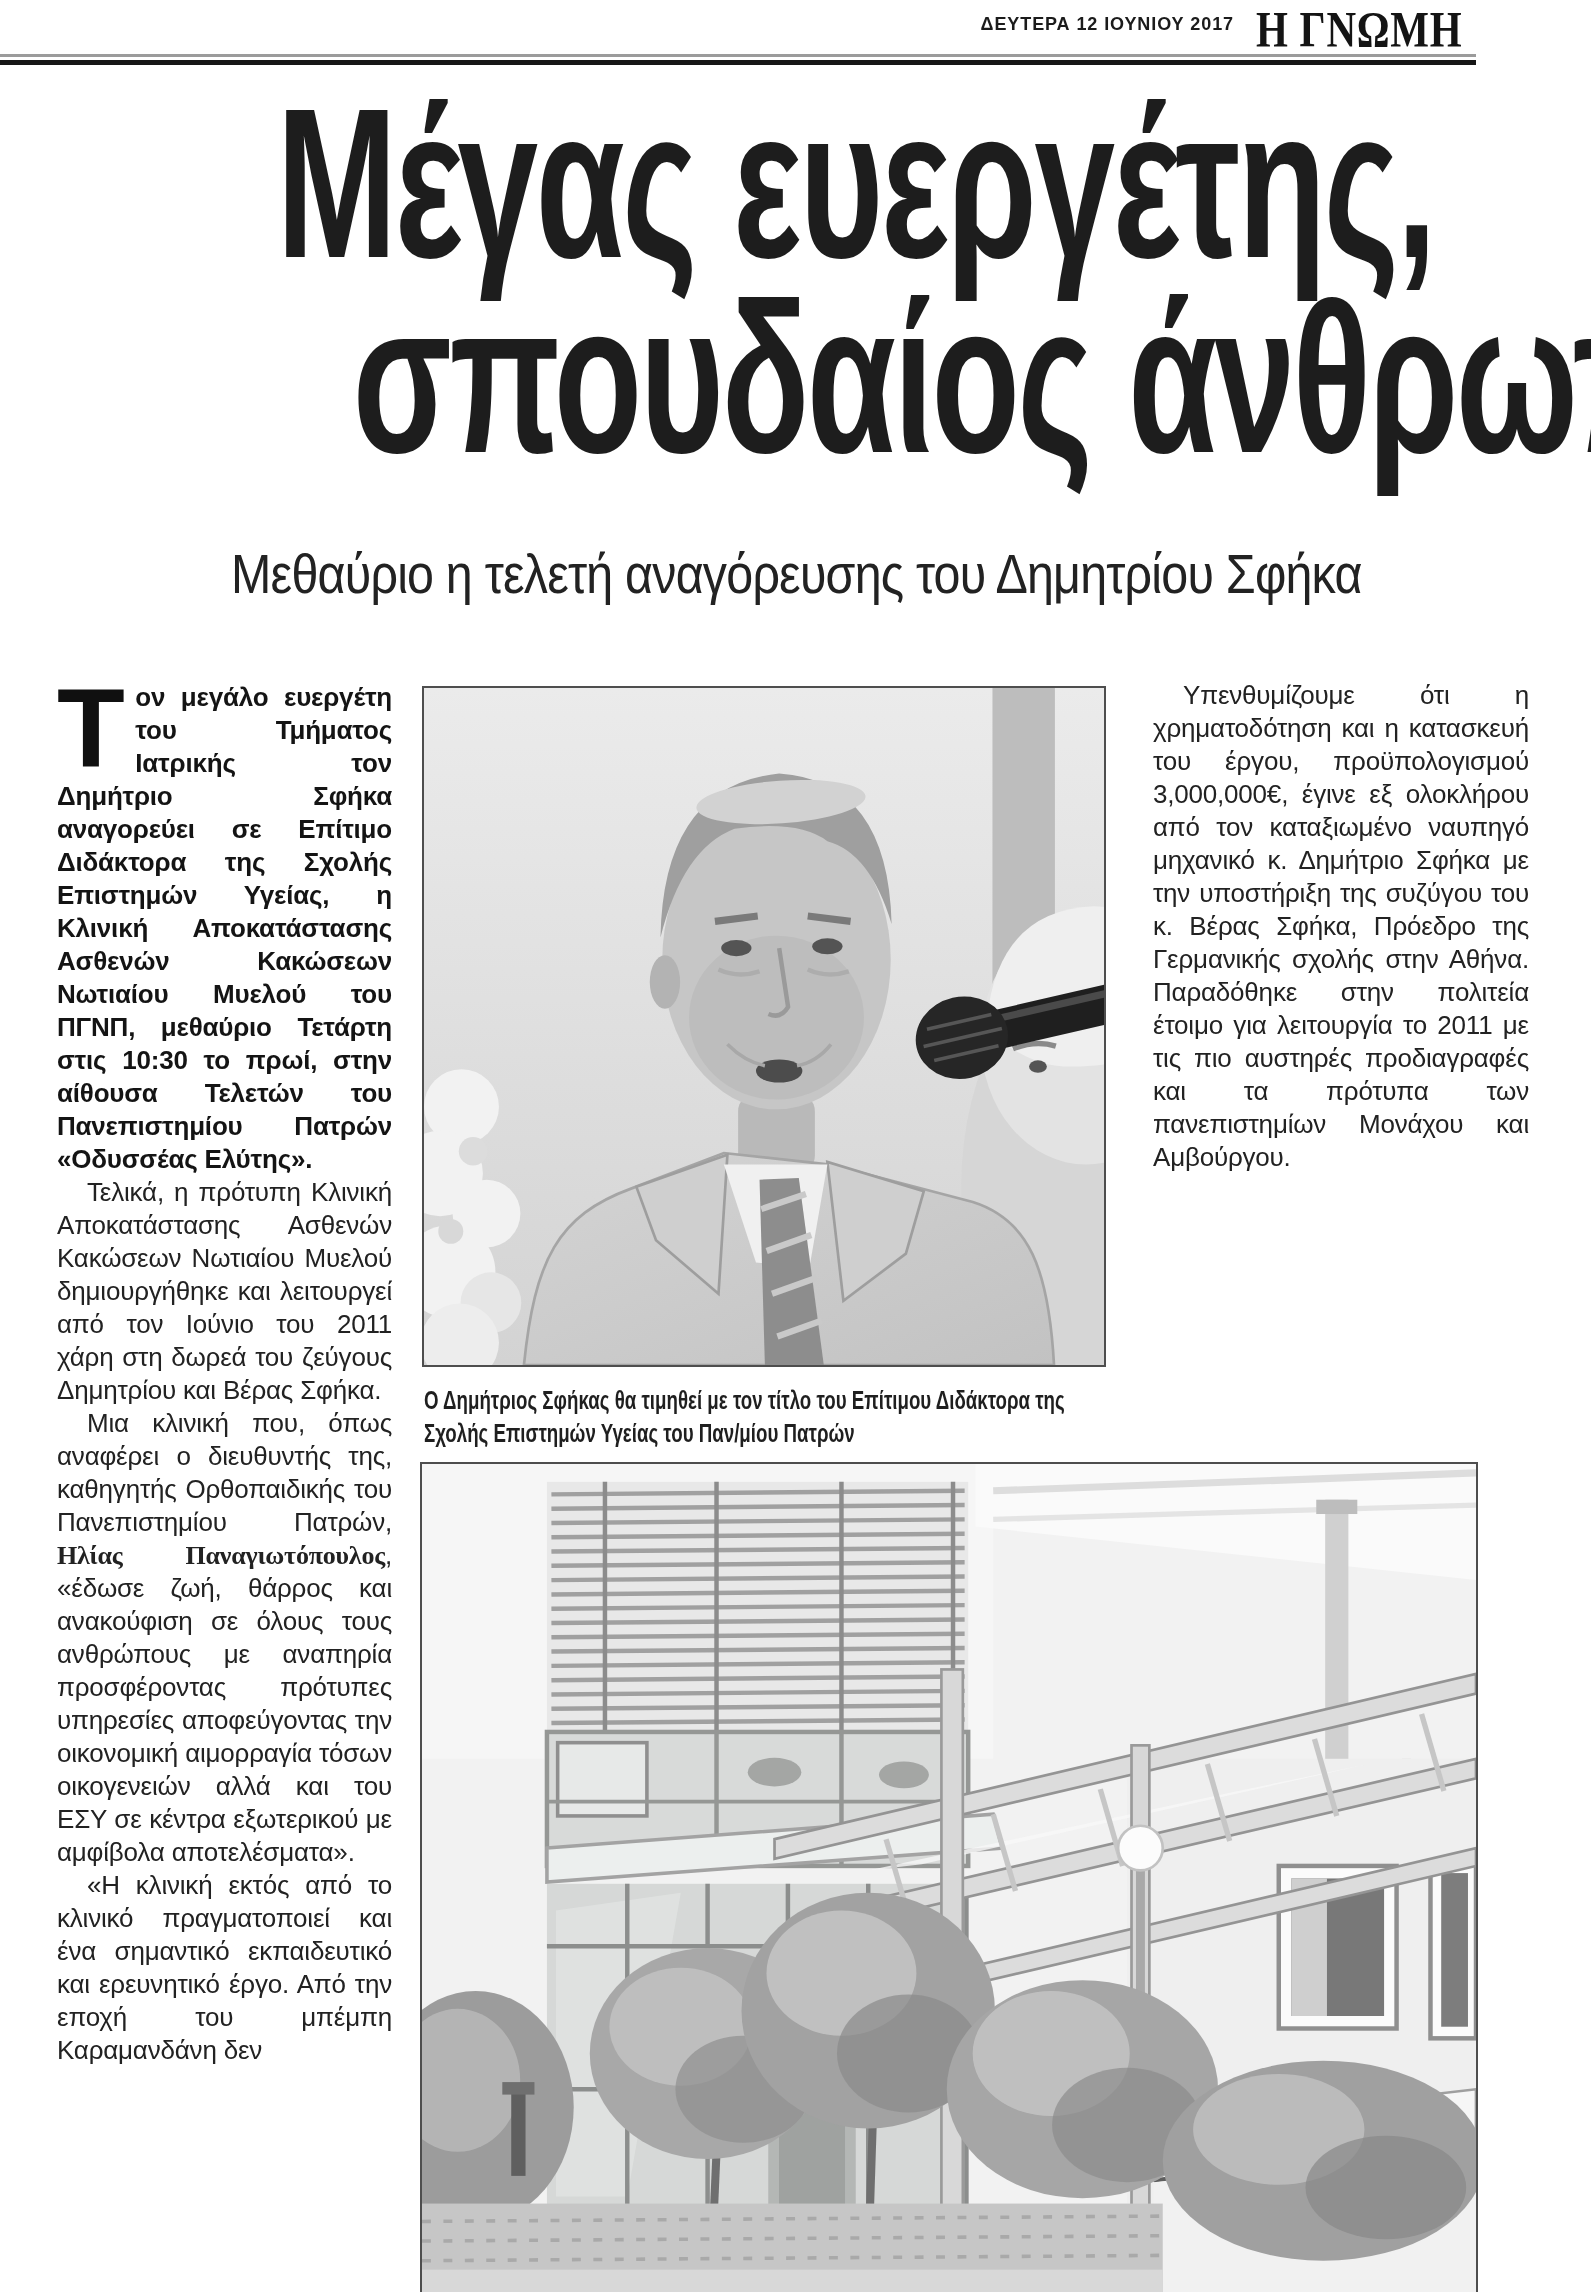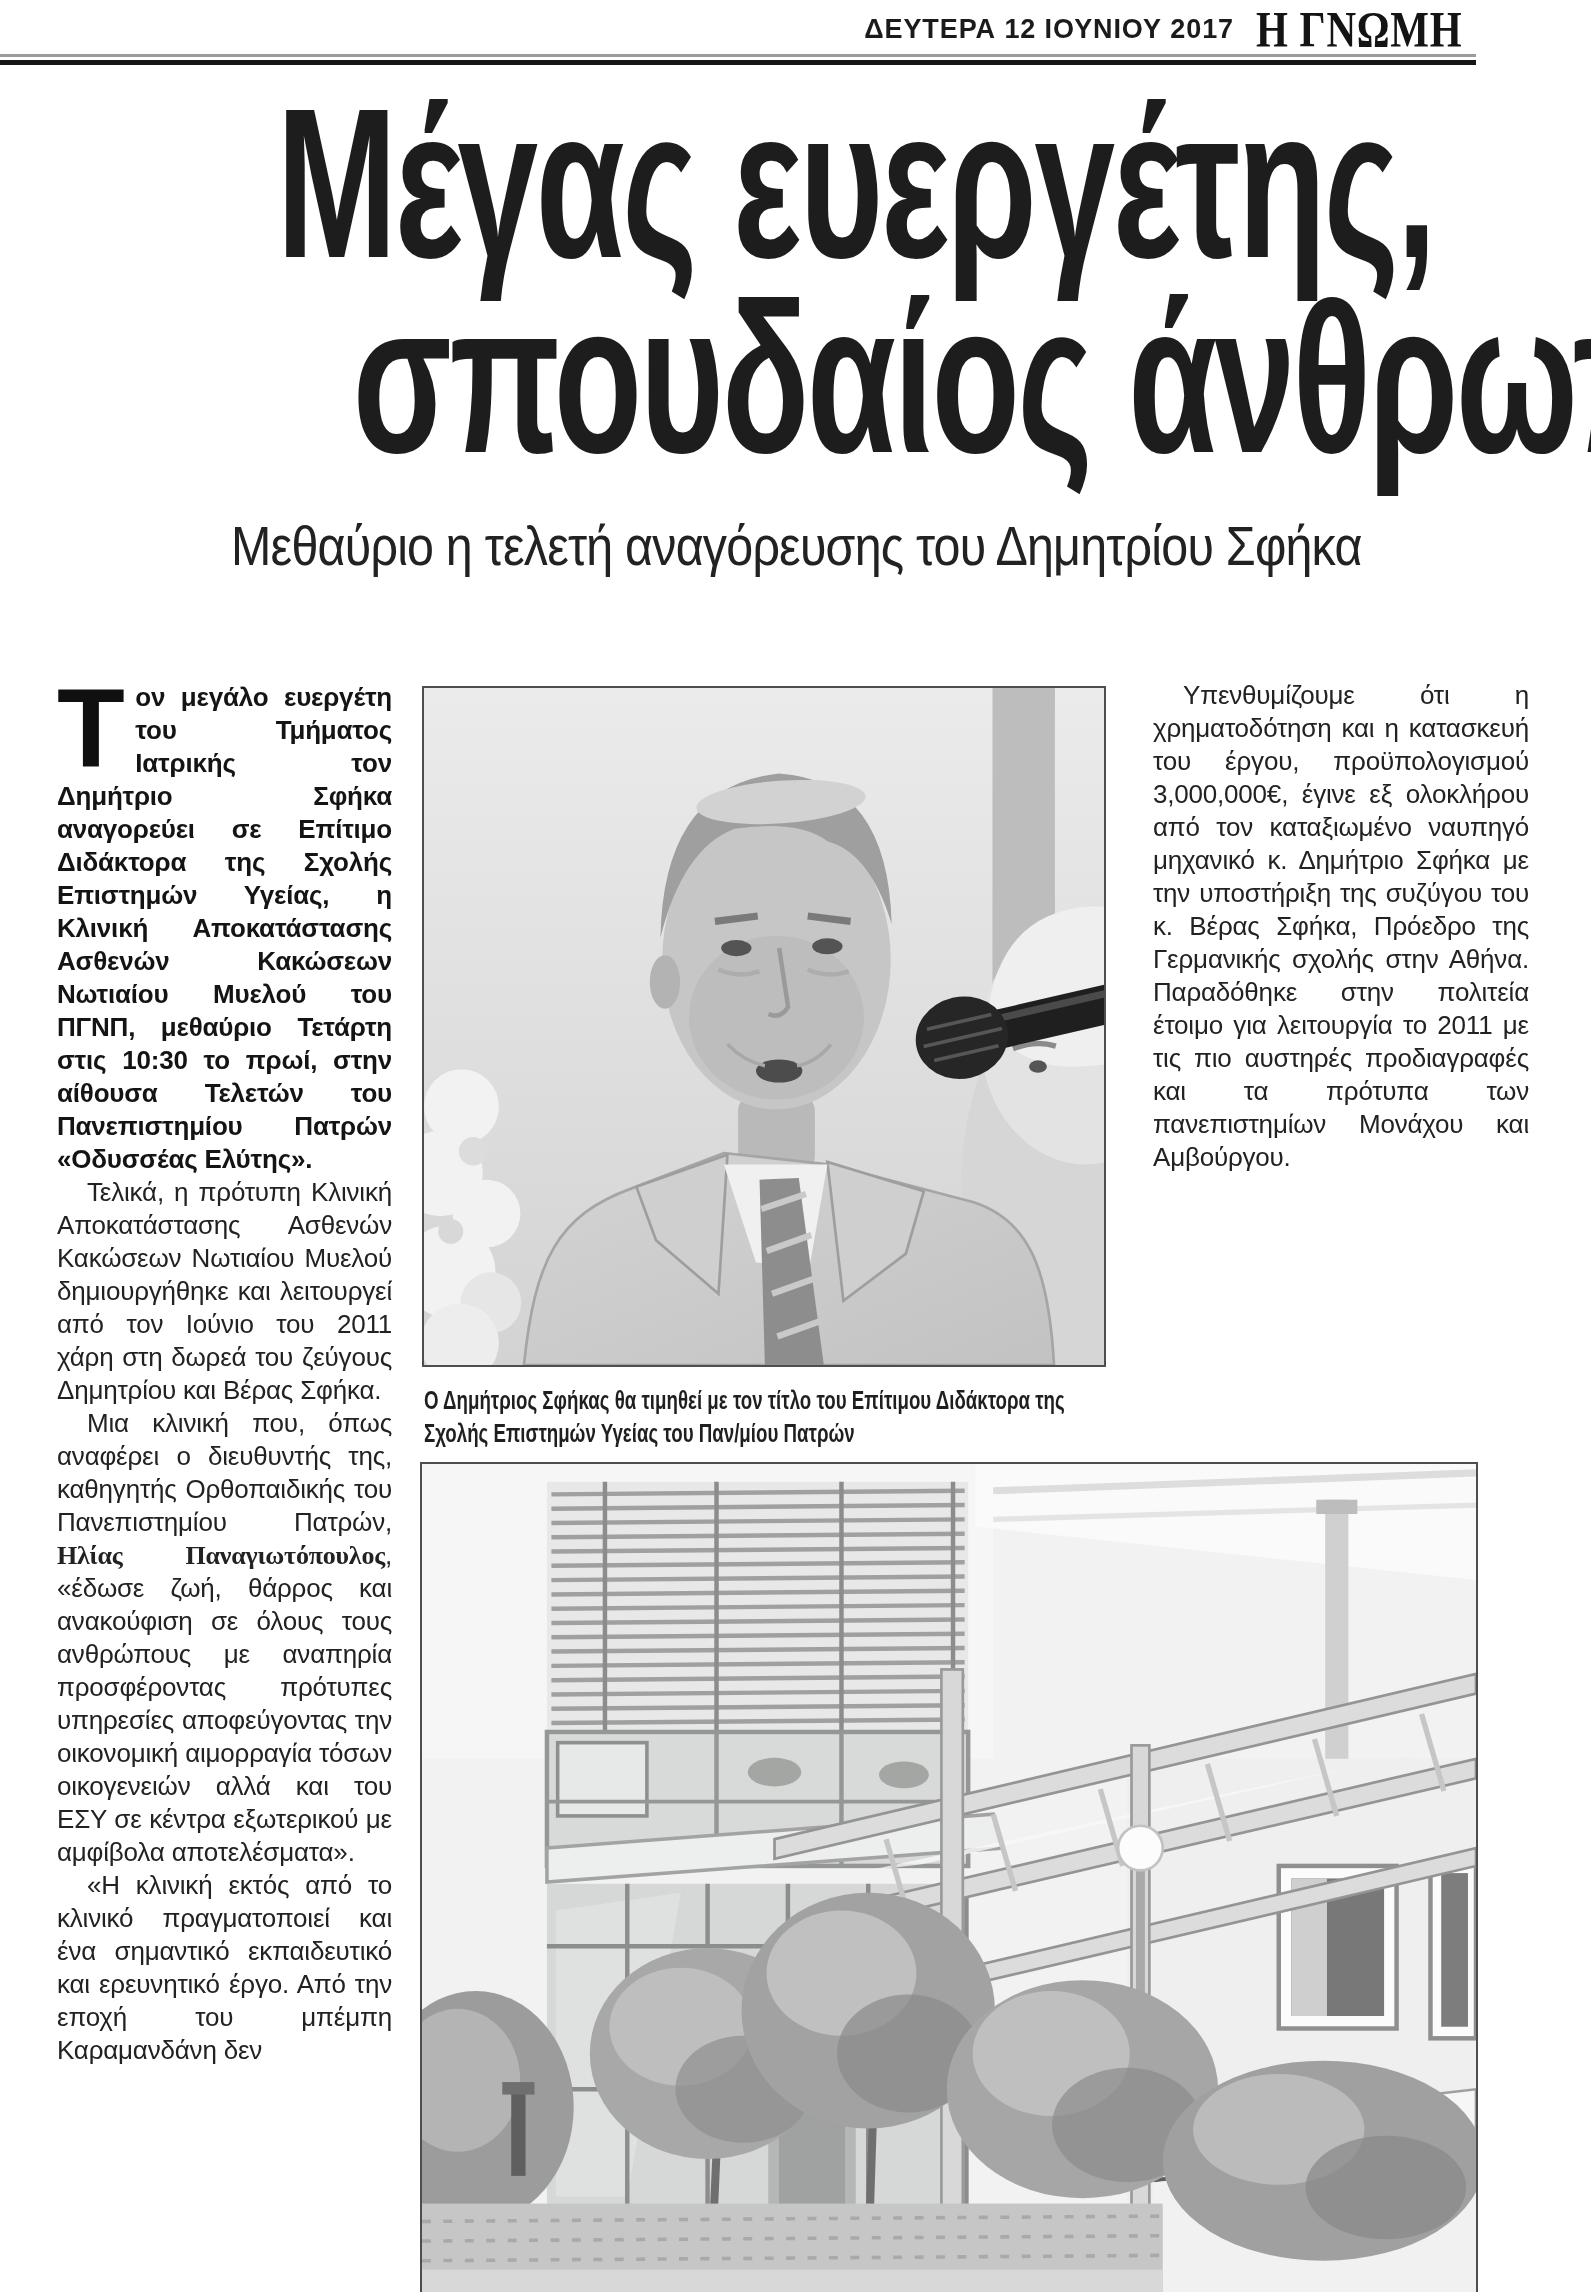--- a/index.html
+++ b/index.html
@@ -3,40 +3,40 @@
 <meta charset="utf-8">
 <style>
   html,body{margin:0;padding:0;}
   body{
     width:1591px;height:2293px;position:relative;background:#ffffff;
     font-family:"Liberation Sans", sans-serif;color:#1c1c1c;overflow:hidden;
   }
   
   .date{
     position:absolute;top:14.3px;left:806px;width:428px;text-align:right;
-    font-size:27px;font-weight:bold;letter-spacing:0.9px;color:#1b1b1b;
+    font-size:18px;font-weight:bold;letter-spacing:0.9px;color:#1b1b1b;
   }
   .masthead{
     position:absolute;top:0px;left:1256px;
     font-family:"Liberation Serif", serif;font-weight:bold;font-size:50px;
     letter-spacing:0.9px;color:#141414;transform:scaleX(.82);transform-origin:left top;
     white-space:nowrap;
   }
   .rule-thin{position:absolute;top:54px;left:0;width:1476px;height:2.7px;background:#9b9b9b;}
   .rule-thick{position:absolute;top:60px;left:0;width:1476px;height:5.4px;background:#161616;}
   
   .headline{position:absolute;top:86px;left:3.6px;width:1585px;text-align:right;}
   .headline .hl{
     display:block;height:195px;line-height:195px;white-space:nowrap;
   }
   .headline .hl span{
     display:inline-block;transform:scaleX(.68);transform-origin:center;
     font-size:213px;font-weight:bold;letter-spacing:-3.6px;color:#1d1d1d;
   }
-  .subheadline{position:absolute;top:518px;left:3.6px;width:1585px;text-align:center;}
+  .subheadline{position:absolute;top:546px;left:3.6px;width:1585px;text-align:center;}
   .subheadline .sh{display:block;height:57px;line-height:57px;white-space:nowrap;}
   .subheadline .sh span{
     display:inline-block;transform:scaleX(.88);transform-origin:center;
     font-size:55px;font-weight:normal;letter-spacing:-0.9px;color:#222;
   }
   
   .col{
     position:absolute;text-align:justify;font-size:26px;line-height:33px;
     letter-spacing:-0.2px;color:#222;hyphens:auto;-webkit-hyphens:auto;overflow:hidden;
   }

